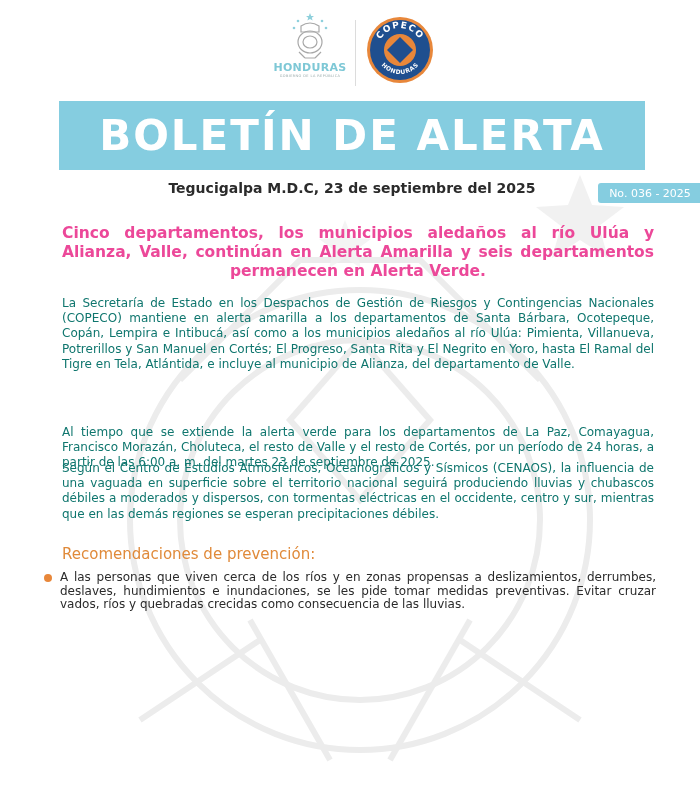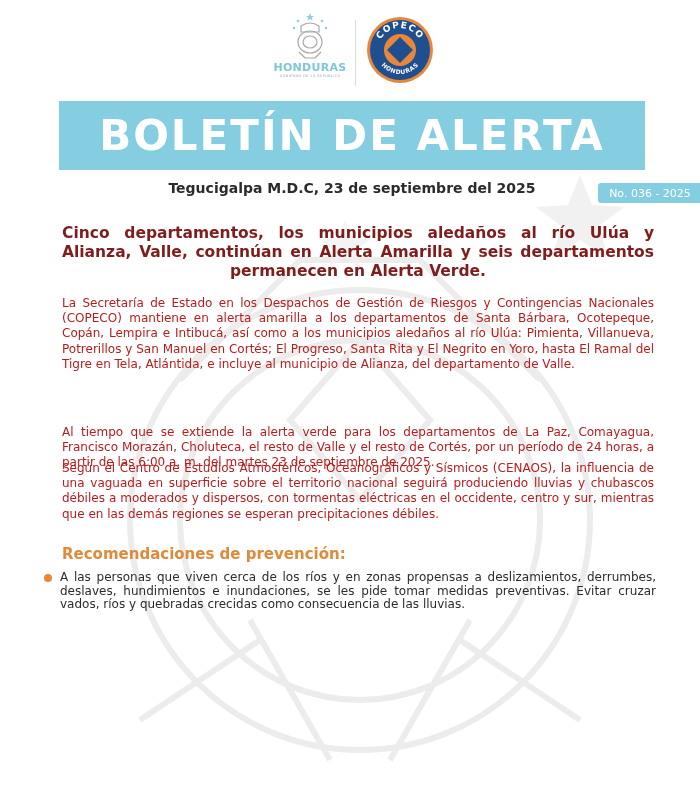--- a/index.html
+++ b/index.html
@@ -19,28 +19,28 @@
     .logo-divider { position: absolute; left: 355px; top: 8px; width: 1px; height: 66px; background: #dcdcdc; }
     .copeco-logo { position: absolute; left: 366px; top: 4px; width: 68px; height: 68px; }
 
     
     .banner { position: absolute; left: 59px; top: 101px; width: 586px; height: 69px; background: #85cde0; display: flex; align-items: center; justify-content: center; }
     .banner-title { font-family: "DejaVu Sans", sans-serif; font-weight: bold; font-size: 42px; color: #ffffff; letter-spacing: 2px; text-align: center; }
 
     .dateline { position: absolute; left: 0; top: 180px; width: 700px; text-align: center; font-size: 14px; color: #2b2b2b; padding-left: 4px; font-weight: bold; }
     .badge { position: absolute; left: 598px; top: 183px; width: 104px; height: 20px; background: #85cde0; border-radius: 3px 0 0 3px; color: #ffffff; font-size: 11px; display: flex; align-items: center; justify-content: center; }
 
-    .headline { position: absolute; left: 62px; top: 224px; width: 592px; font-family: "DejaVu Sans", sans-serif; font-weight: bold; font-size: 15.5px; line-height: 19px; color: #7f1d1d; text-align: justify; text-align-last: center; }
+    .headline { position: absolute; left: 62px; top: 224px; width: 592px; font-family: "DejaVu Sans", sans-serif; font-weight: bold; font-size: 15.5px; line-height: 19px; color: #ec4899; text-align: justify; text-align-last: center; }
 
-    .body { position: absolute; left: 62px; width: 592px; font-size: 12px; line-height: 15.2px; color: #b91c1c; text-align: justify; }
+    .body { position: absolute; left: 62px; width: 592px; font-size: 12px; line-height: 15.2px; color: #0f766e; text-align: justify; }
     .p1 { top: 296px; }
     .p2 { top: 425px; }
     .p3 { top: 461px; }
 
-    .rec-title { position: absolute; left: 62px; top: 545px; font-family: "DejaVu Sans", sans-serif; font-weight: bold; font-size: 15px; color: #e08a3a; }
+    .rec-title { position: absolute; left: 62px; top: 545px; font-family: "DejaVu Sans", sans-serif; font-weight: normal; font-size: 15px; color: #e08a3a; }
 
     .rec-list { position: absolute; left: 44px; top: 571px; width: 612px; list-style: none; }
     .rec-item { position: relative; padding-left: 16px; font-size: 12px; line-height: 13.5px; color: #2b2b2b; text-align: justify; margin-bottom: 11px; }
     .rec-item .dot { position: absolute; left: 0; top: 3px; width: 8px; height: 8px; border-radius: 50%; background: #e8873a; }
   </style>
 </head>
 <body>
 
 <svg class="watermark" viewBox="0 0 700 800">
   <g fill="none" stroke="#ececec" stroke-width="6">

